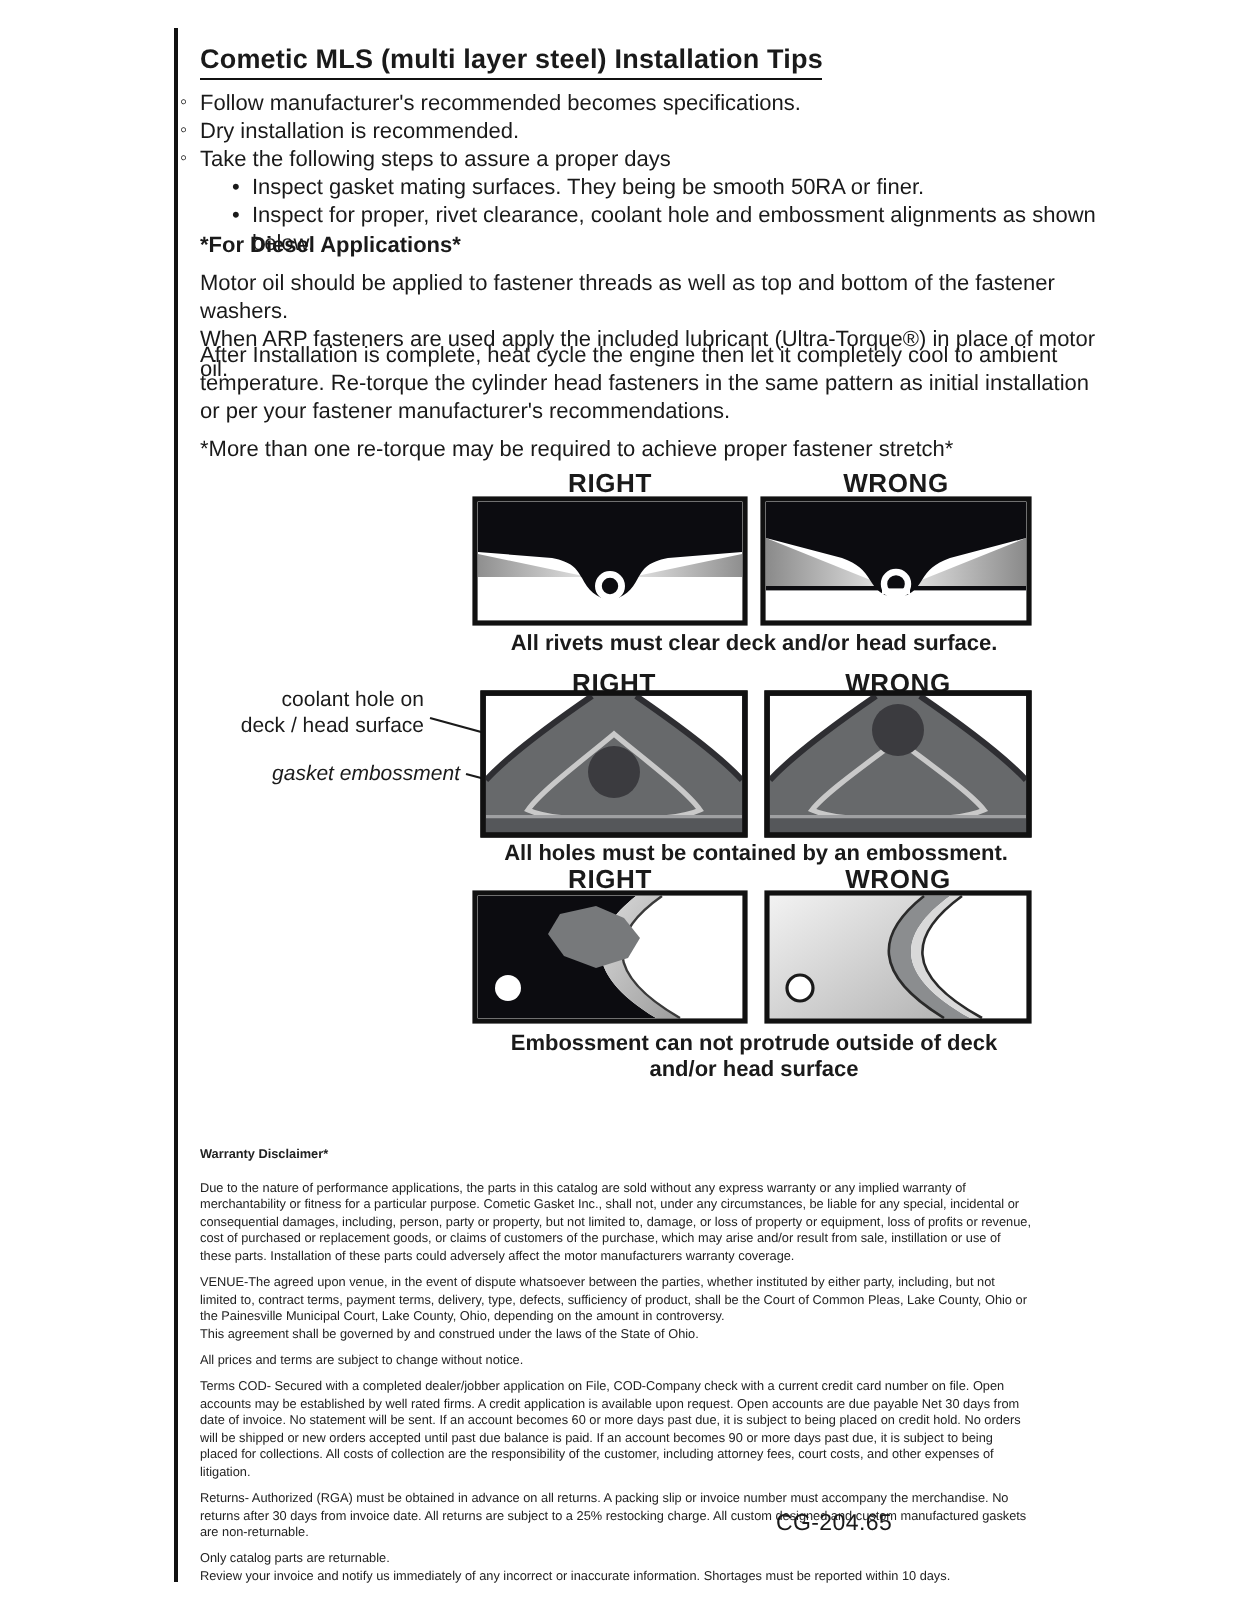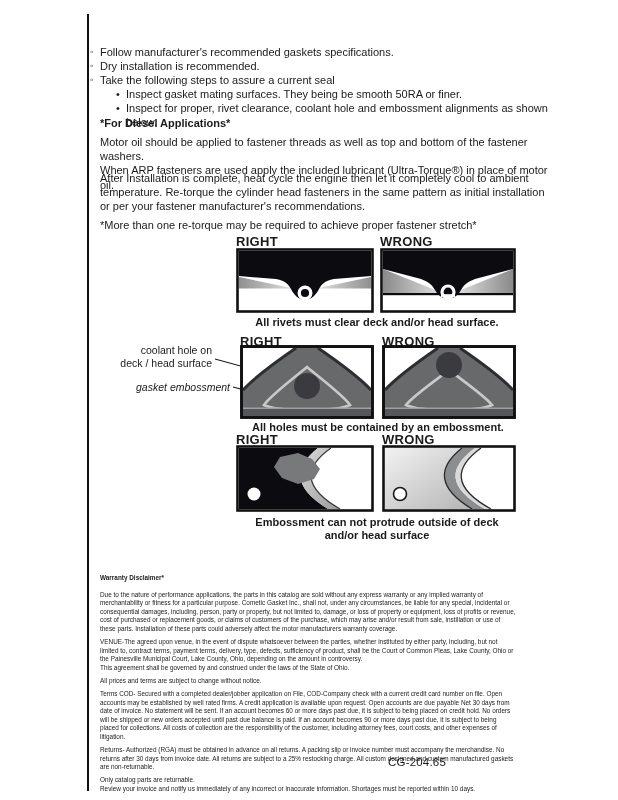--- a/index.html
+++ b/index.html
@@ -10,50 +10,53 @@
   .rule-left{position:absolute;left:87px;top:14px;width:1.5px;height:777px;background:#111;}
   .title{position:absolute;left:100px;top:22px;font-size:13.5px;font-weight:bold;letter-spacing:.1px;}
   .title span{display:inline-block;border-bottom:1.6px solid #111;padding-bottom:2px;}
   .bullets{position:absolute;left:90px;top:45px;font-size:11px;line-height:14px;width:470px;}
   .bline{display:flex;}
   .bline .mk{width:10px;flex:0 0 10px;font-size:10px;}
   .bline.sub{margin-left:26px;}
   .bline.sub .mk{font-size:11px;}
   .h2{position:absolute;left:100px;top:117px;font-size:11px;font-weight:bold;}
   .body-par{position:absolute;left:100px;width:452px;font-size:11px;line-height:14.2px;}
-  .dg-label{position:absolute;font-size:13px;font-weight:600;text-align:left;letter-spacing:.3px;}
+  .dg-label{position:absolute;font-size:13px;font-weight:600;text-align:center;letter-spacing:.3px;}
   .dg-caption{position:absolute;font-size:11px;font-weight:bold;line-height:13px;text-align:center;}
   .ann{position:absolute;font-size:10.5px;line-height:12.5px;text-align:right;}
   .panel{position:absolute;}
   .disc{position:absolute;left:100px;top:574px;width:417px;font-size:6.4px;line-height:8.6px;color:#222;}
   .disc .dh{font-weight:bold;margin-bottom:8px;}
   .disc p{margin:0 0 4.5px 0;}
   .pageno{position:absolute;left:388px;top:756px;font-size:11.5px;letter-spacing:.2px;}
   svg{display:block;}
 </style>
 </head>
 <body>
 
 <div class="page">
 
   <div class="rule-left"></div>
 
+  <div class="title">
+    <span>Cometic MLS (multi layer steel) Installation Tips</span>
+  </div>
 
   <div class="bullets">
     <div class="bline">
       <span class="mk">◦</span>
-      <span>Follow manufacturer's recommended gaskets specifications.</span>
+      <span>Follow manufacturer's recommended becomes specifications.</span>
     </div>
     <div class="bline">
       <span class="mk">◦</span>
       <span>Dry installation is recommended.</span>
     </div>
     <div class="bline">
       <span class="mk">◦</span>
-      <span>Take the following steps to assure a current seal</span>
+      <span>Take the following steps to assure a proper days</span>
     </div>
     <div class="bline sub">
       <span class="mk">•</span>
       <span>Inspect gasket mating surfaces.  They being be smooth 50RA or finer.</span>
     </div>
     <div class="bline sub">
       <span class="mk">•</span>
       <span>Inspect for proper, rivet clearance, coolant hole and embossment alignments as shown below.</span>
     </div>
   </div>

